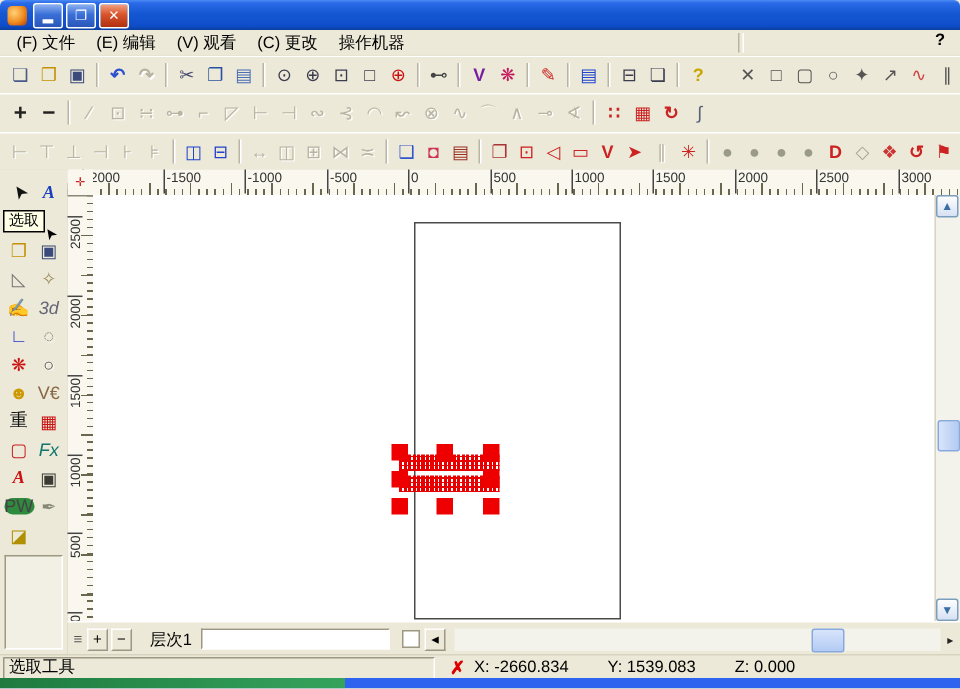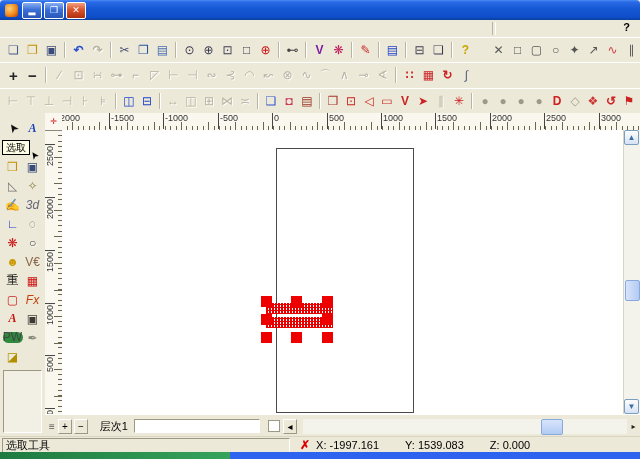--- a/index.html
+++ b/index.html
@@ -135,20 +135,28 @@
     <span class="app-icon"></span>
     <span class="winbtns">
 
     <span class="wbtn">▂</span>
         <span class="wbtn">❐</span>
         <span class="wbtn close">✕</span>
       </span>
   </div>
 
   <div class="menubar">
+    <span style="display:flex">
+
+    <span class="menu-item">(F) 文件</span>
+        <span class="menu-item">(E) 编辑</span>
+        <span class="menu-item">(V) 观看</span>
+        <span class="menu-item">(C) 更改</span>
+        <span class="menu-item">操作机器</span>
+      </span>
     <span class="menu-divider"></span>
     <span class="menu-help">?</span>
   </div>
 
   <div class="tb tb1">
 
   <span class="ti" style="color: rgb(74, 90, 138);">❏</span>
       <span class="ti" style="color: rgb(196, 145, 6);">❒</span>
       <span class="ti" style="color: rgb(58, 74, 122);">▣</span>
       <span class="ti sep bold" style="color: rgb(43, 79, 208);">↶</span>
@@ -258,21 +266,21 @@
         <span class="pi ital small" style="color: rgb(102, 102, 119);">3d</span>
         <span class="pi bold" style="color: rgb(34, 51, 204);">∟</span>
         <span class="pi dis">◌</span>
         <span class="pi" style="color: rgb(204, 17, 17);">❋</span>
         <span class="pi dis">○</span>
         <span class="pi" style="color: rgb(204, 153, 0);">☻</span>
         <span class="pi small" style="color: rgb(136, 102, 68);">V€</span>
         <span class="pi small" style="color: rgb(17, 17, 17);">重</span>
         <span class="pi" style="color: rgb(204, 17, 17);">▦</span>
         <span class="pi" style="color: rgb(204, 34, 34);">▢</span>
-        <span class="pi ital small" style="color: #c2410c;">Fx</span>
+        <span class="pi ital small" style="color: #0f766e;">Fx</span>
         <span class="pi bold ital serif" style="color: rgb(204, 17, 17);">A</span>
         <span class="pi" style="color: rgb(59, 59, 51);">▣</span>
         <span class="pi pill">PW</span>
         <span class="pi" style="color: rgb(136, 136, 119);">✒</span>
         <span class="pi" style="color: rgb(176, 144, 0);">◪</span>
         <span class="pi ph"></span>
       </div>
     <div class="palette-empty"></div>
     <div class="tooltip">
       <span>选取</span>
@@ -321,21 +329,21 @@
     <span class="lbtn">◂</span>
     <span class="htrack">
       <span class="hthumb"></span>
     </span>
     <span class="harrow">▸</span>
   </div>
 
   <div class="statusbar">
     <span class="stool">选取工具</span>
     <span class="sx">✗</span>
-    <span class="scoord">X:  -1997.161</span>
+    <span class="scoord">X:  -2660.834</span>
     <span class="scoord">Y:  1539.083</span>
     <span class="scoord">Z:  0.000</span>
   </div>
 
   <div class="strip">
     <div class="strip-green"></div>
   </div>
 
 
 </div>

